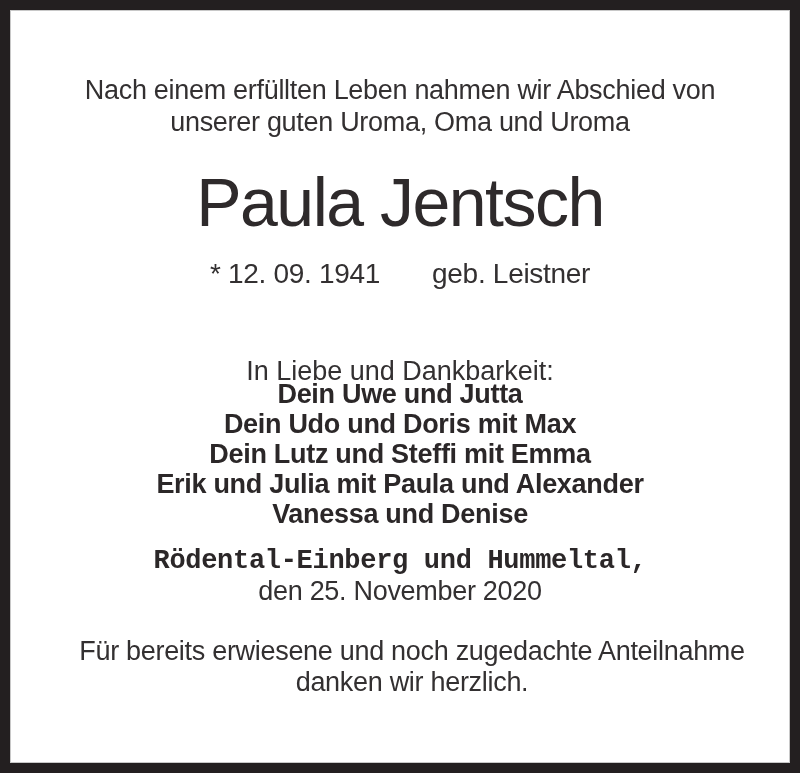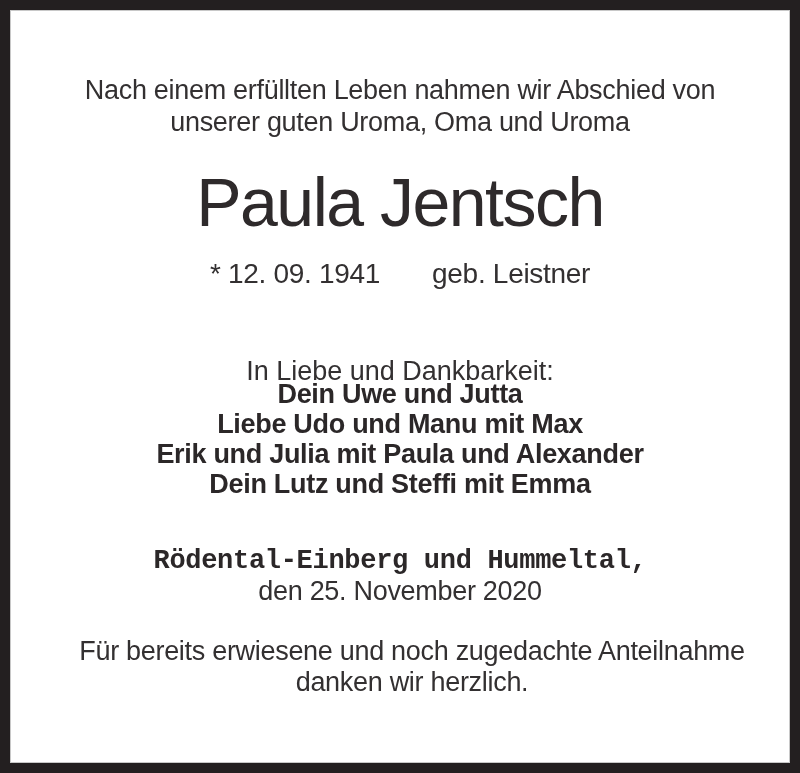--- a/index.html
+++ b/index.html
@@ -97,23 +97,24 @@
 
 <div class="block dates-row">
   <span>* 12. 09. 1941</span>
   <span>geb. Leistner</span>
 </div>
 
 <div class="block salutation">In Liebe und Dankbarkeit:</div>
 
 <div class="block mourners">
   <span class="line">Dein Uwe und Jutta</span>
-  <span class="line">Liebe Udo und Manu mit Max</span>
+  <span class="line">Dein Udo und Doris mit Max</span>
+  <span class="line">Dein Lutz und Steffi mit Emma</span>
   <span class="line">Erik und Julia mit Paula und Alexander</span>
-  <span class="line">Dein Lutz und Steffi mit Emma</span>
+  <span class="line">Vanessa und Denise</span>
 </div>
 
 <div class="block place-date">
   <span class="line place-line">Rödental-Einberg und Hummeltal,</span>
   <span class="line">den 25. November 2020</span>
 </div>
 
 <div class="block thanks">
   <span class="line">Für bereits erwiesene und noch zugedachte Anteilnahme</span>
   <span class="line">danken wir herzlich.</span>

